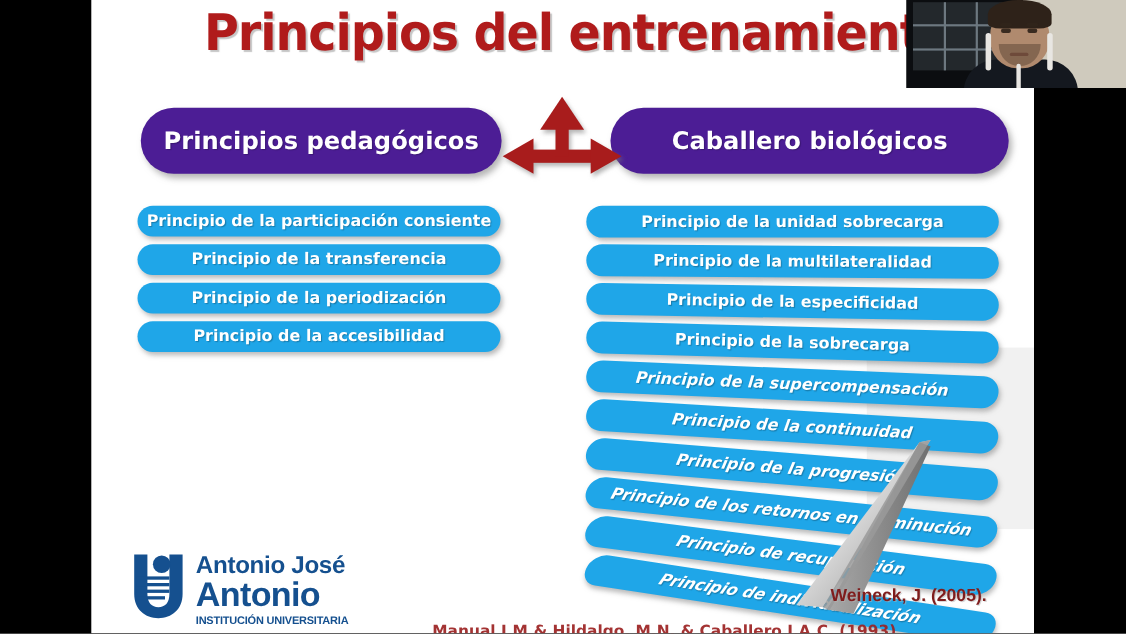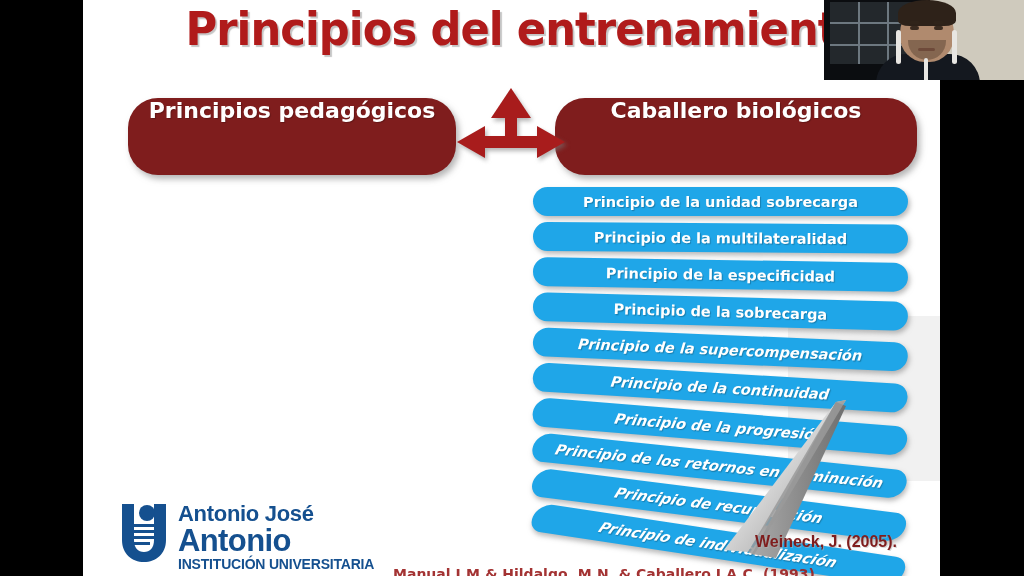--- a/index.html
+++ b/index.html
@@ -26,24 +26,24 @@
     letter-spacing:-1px;
     color:#B01B1B;
     white-space:nowrap;
     text-shadow:2px 2px 1px rgba(150,150,150,.55);
     transform:scaleX(.94);
     transform-origin:center top;
   }
 
   
   .hdr-pill{
-    position:absolute;height:77px;border-radius:30px;
-    background:#7f1d1d;
+    position:absolute;height:60px;border-radius:30px;
+    background:#4c1d95;
     box-shadow:3px 4px 6px rgba(120,120,120,.55);
-    display:flex;justify-content:center;
+    display:flex;align-items:center;justify-content:center;
     color:#ffffff;
     font-family:"DejaVu Sans", sans-serif;
     font-weight:bold;font-size:22px;
     text-shadow:1px 1px 1px rgba(0,0,0,.22);
     white-space:nowrap;
   }
   #pill-ped{left:45px;top:98px;width:328px;}
   #pill-bio{left:472px;top:98px;width:362px;}
 
   
@@ -132,21 +132,21 @@
   .logo-l1{
     font-family:"Liberation Sans", sans-serif;font-weight:bold;
     font-size:22px;color:#15508F;line-height:23px;letter-spacing:-.3px;
   }
   .logo-l2{
     font-family:"Liberation Sans", sans-serif;font-weight:bold;
     font-size:31px;color:#15508F;line-height:32px;letter-spacing:-.6px;
   }
   .logo-l3{
     font-family:"Liberation Sans", sans-serif;font-weight:bold;
-    font-size:14px;color:#15508F;line-height:15px;letter-spacing:-.2px;
+    font-size:10px;color:#15508F;line-height:15px;letter-spacing:-.2px;
   }
 
   
   #webcam{
     position:absolute;left:824px;top:0;width:200px;height:80px;
     overflow:hidden;background:#0a0c0e;
   }
   #wc-bg-left{position:absolute;left:0;top:0;width:106px;height:80px;background:#0b0d10;}
   #wc-win{position:absolute;left:6px;top:2px;width:86px;height:62px;background:#23282c;}
   #wc-win .mul{position:absolute;background:#6d7880;}
@@ -194,20 +194,34 @@
           <polygon points="110,58 82,42 82,74"></polygon>
         </g>
       </svg>
     </div>
 
     <div id="back-panel">
       <div class="bp-line" id="bp1">ral y</div>
       <div class="bp-line" id="bp2">ios</div>
     </div>
 
+    <div class="col" id="col-left">
+      <div class="item">
+          <span class="lbl">Principio de la participación consiente</span>
+        </div>
+      <div class="item">
+          <span class="lbl">Principio de la transferencia</span>
+        </div>
+      <div class="item">
+          <span class="lbl">Principio de la periodización</span>
+        </div>
+      <div class="item">
+          <span class="lbl">Principio de la accesibilidad</span>
+        </div>
+    </div>
 
     <div class="col" id="col-right">
       <div class="item">
           <span class="lbl">Principio de la unidad sobrecarga</span>
         </div>
       <div class="item">
           <span class="lbl">Principio de la multilateralidad</span>
         </div>
       <div class="item">
           <span class="lbl">Principio de la especificidad</span>

